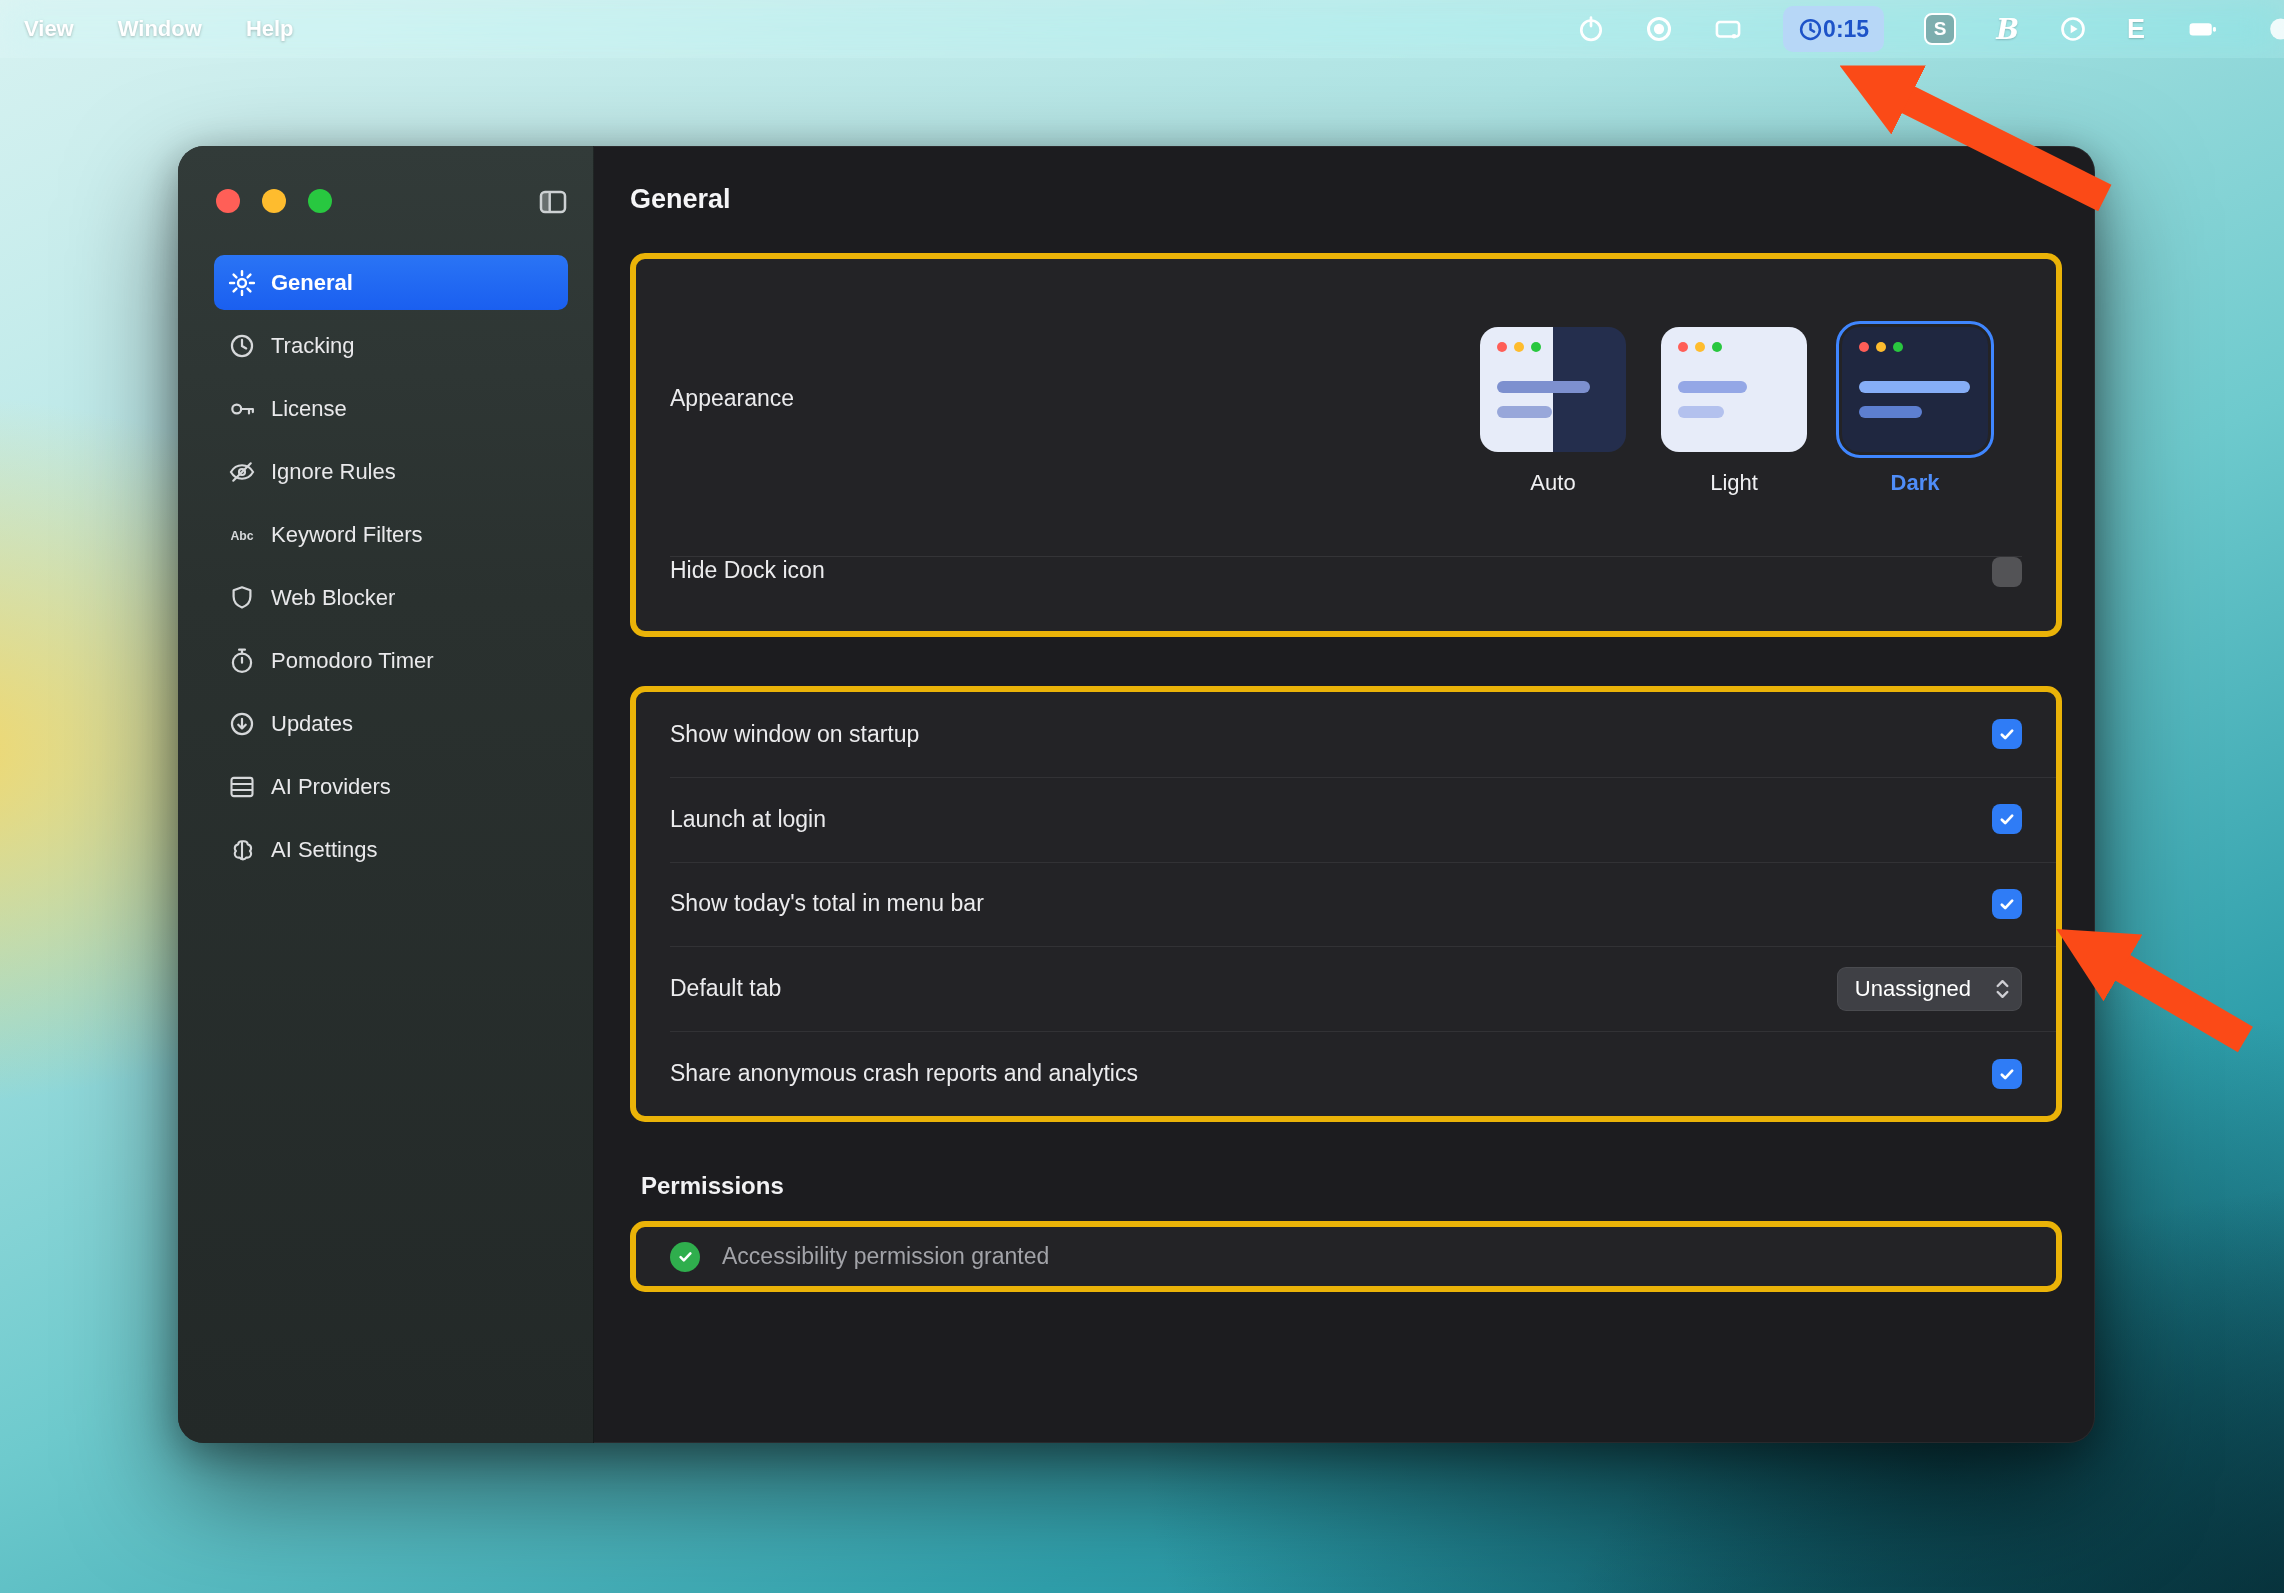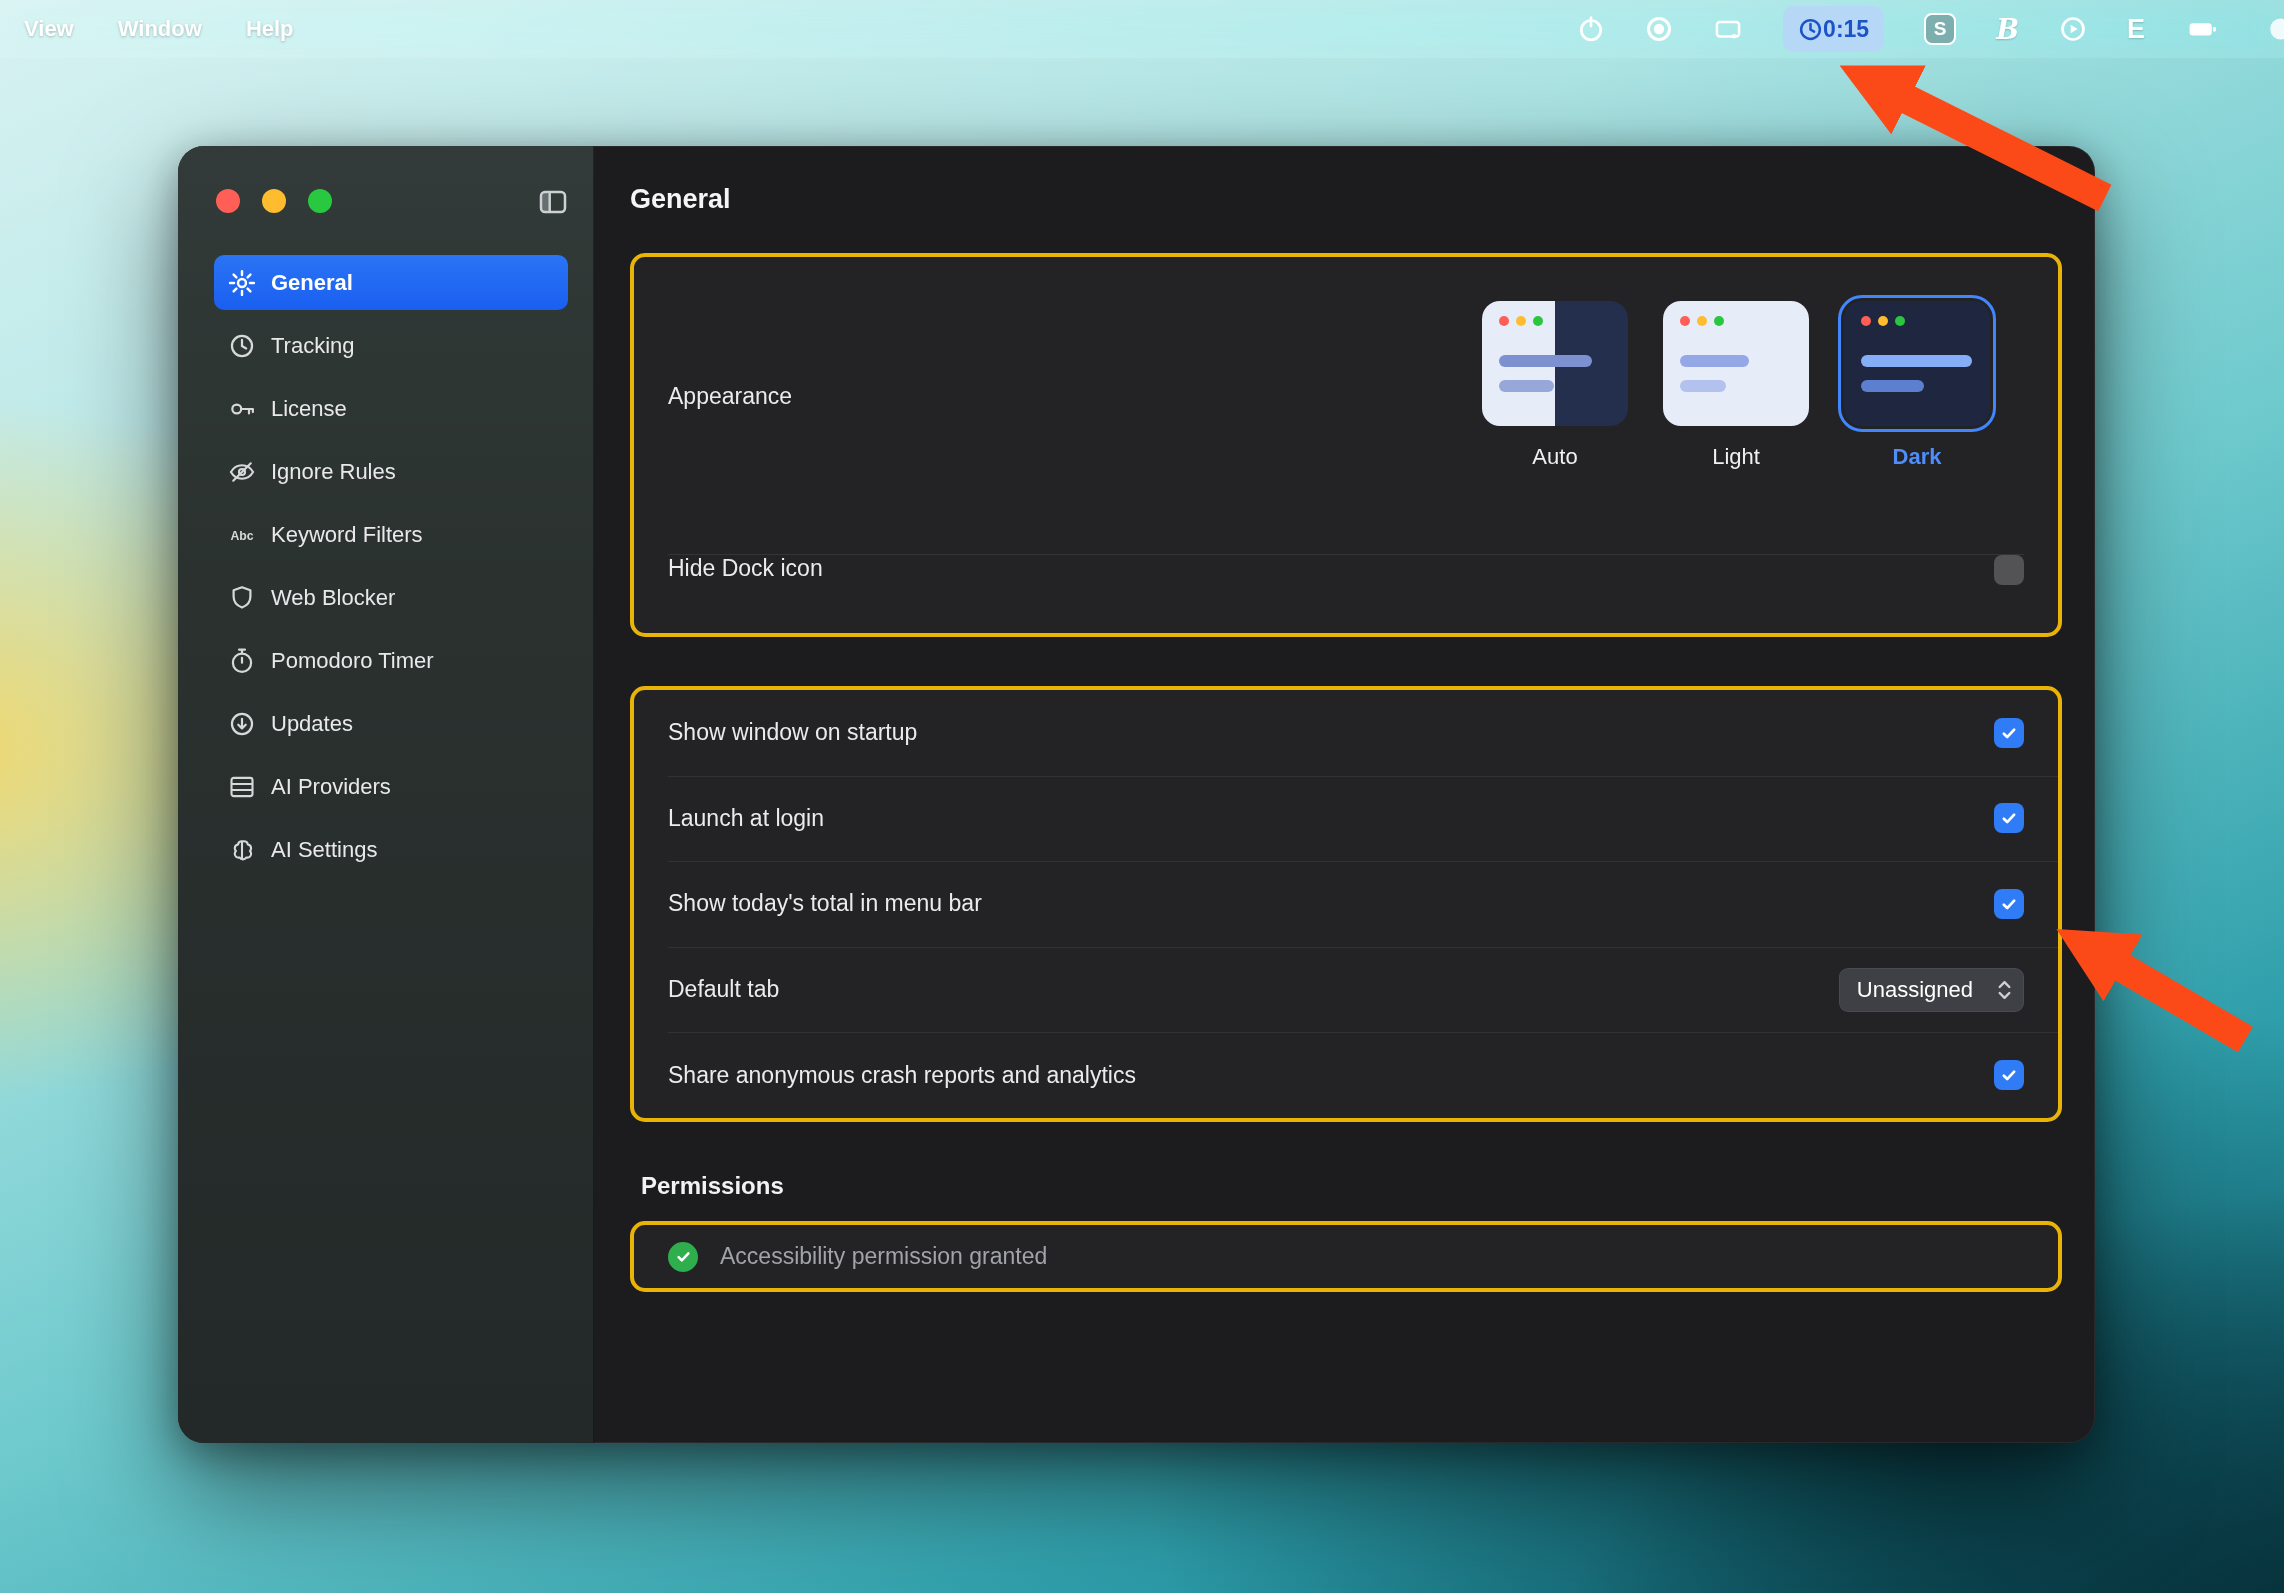--- a/index.html
+++ b/index.html
@@ -73,33 +73,33 @@
   .side-item .icn { width:28px; height:28px; color:#d6d8da; display:flex; align-items:flex-end; justify-content:center; }
   .side-item .icn svg { width:28px; height:28px; display:block; }
   .side-item.selected { background:linear-gradient(180deg,#2a74f5,#1a5ff0); color:#fff; font-weight:600; }
   .side-item.selected .icn { color:#fff; }
 
   
   .content { position:absolute; left:416px; top:0; right:0; bottom:0; }
   .page-title { position:absolute; top:38px; left:36px; font-size:27px; font-weight:700; color:#f5f5f7; }
   .card {
     position:absolute; left:36px; right:33px;
-    background:#232326; border:4px solid #eab308; border-radius:15px;
+    background:#232326; border:6px solid #eab308; border-radius:15px;
   }
   .card1 { top:107px; height:384px; }
   .card2 { top:540px; height:436px; display:flex; flex-direction:column; }
   .card3 { top:1075px; height:71px; display:flex; align-items:center; gap:22px; padding-left:34px; }
   .perm-header { position:absolute; top:1026px; left:47px; font-size:24px; font-weight:700; color:#f2f2f4; }
 
   .rowlabel { font-size:23px; color:#ebebed; }
 
   
   .appearance-row { position:relative; height:297px; }
   .appearance-label { position:absolute; left:34px; top:126px; }
-  .themes { position:absolute; right:68px; top:44px; display:flex; gap:35px;justify-content:space-between; }
+  .themes { position:absolute; right:68px; top:68px; display:flex; gap:35px;justify-content:space-between; }
   .theme { display:flex; flex-direction:column; align-items:center; gap:18px; }
   .theme-card { width:146px; height:125px; border-radius:18px; position:relative; cursor:default; }
   .theme-card.auto  { background:linear-gradient(90deg,#e7ecf9 50%,#242e4d 50%); }
   .theme-card.light { background:#e7ecf9; }
   .theme-card.darkc { background:#1f2740; outline:3px solid #3f86ff; outline-offset:3px; }
   .dots { position:absolute; top:15px; left:17px; display:flex; gap:7px; }
   .dots i { width:10px; height:10px; border-radius:50%; }
   .dots i:nth-child(1){background:#ff5e57;} .dots i:nth-child(2){background:#febc2e;} .dots i:nth-child(3){background:#29c73f;}
   .bar { position:absolute; left:17px; border-radius:6px; height:12px; }
   .auto  .b1 { top:54px; width:93px;  background:#7d90cf; }

